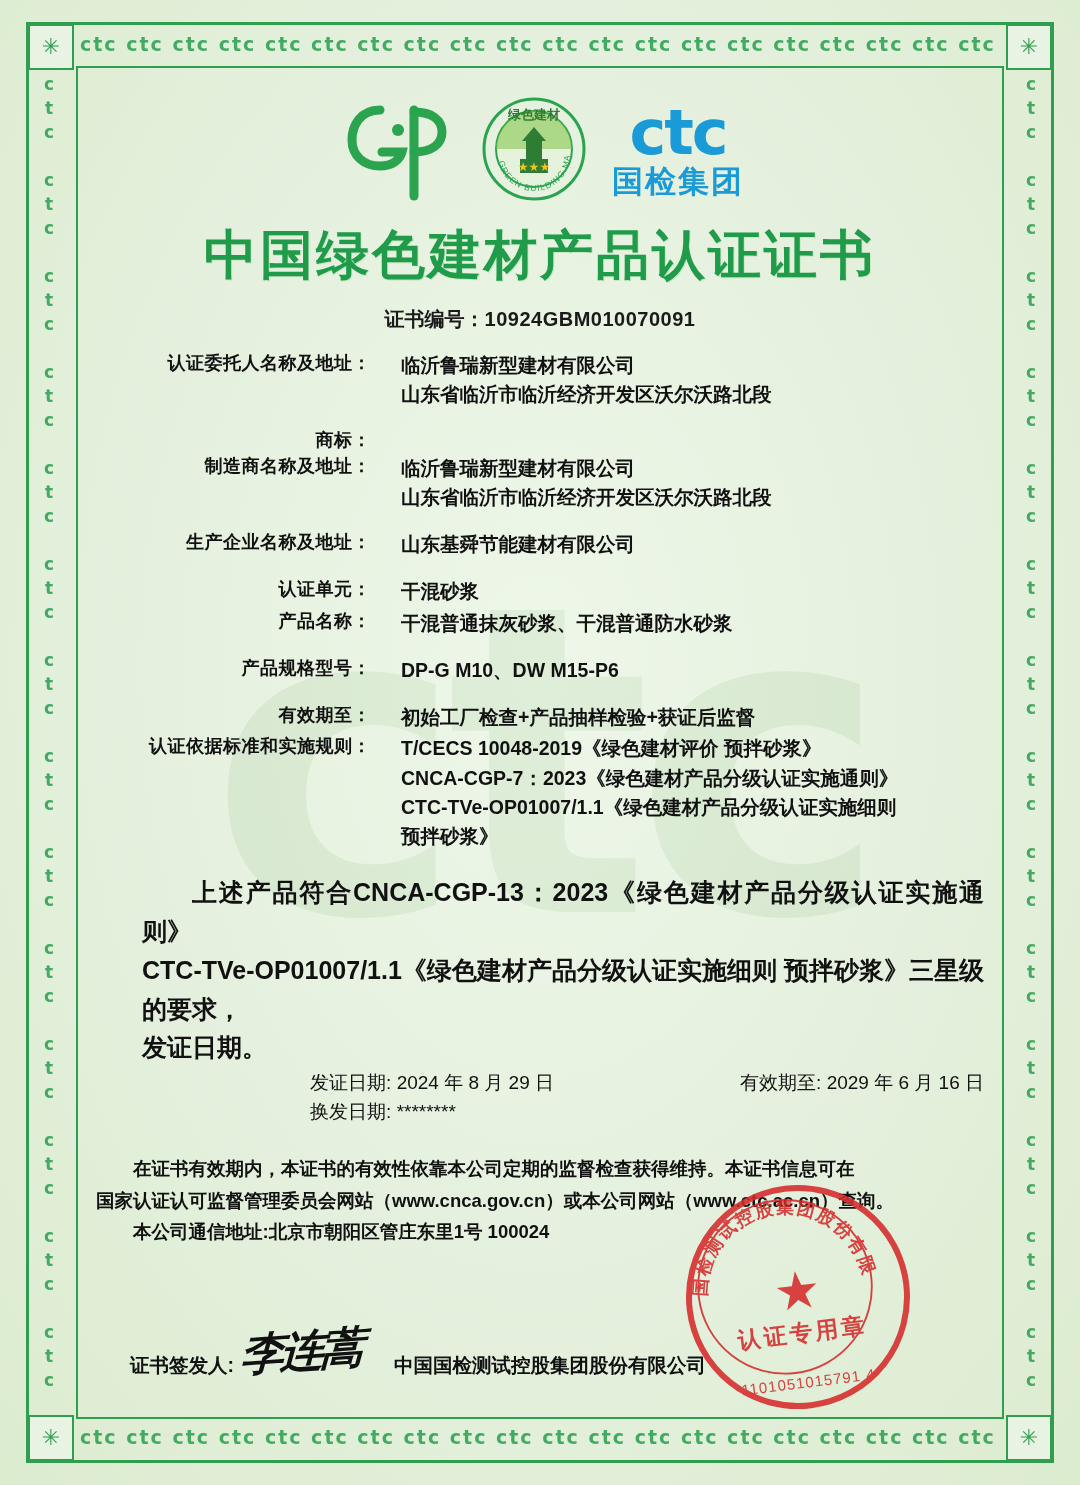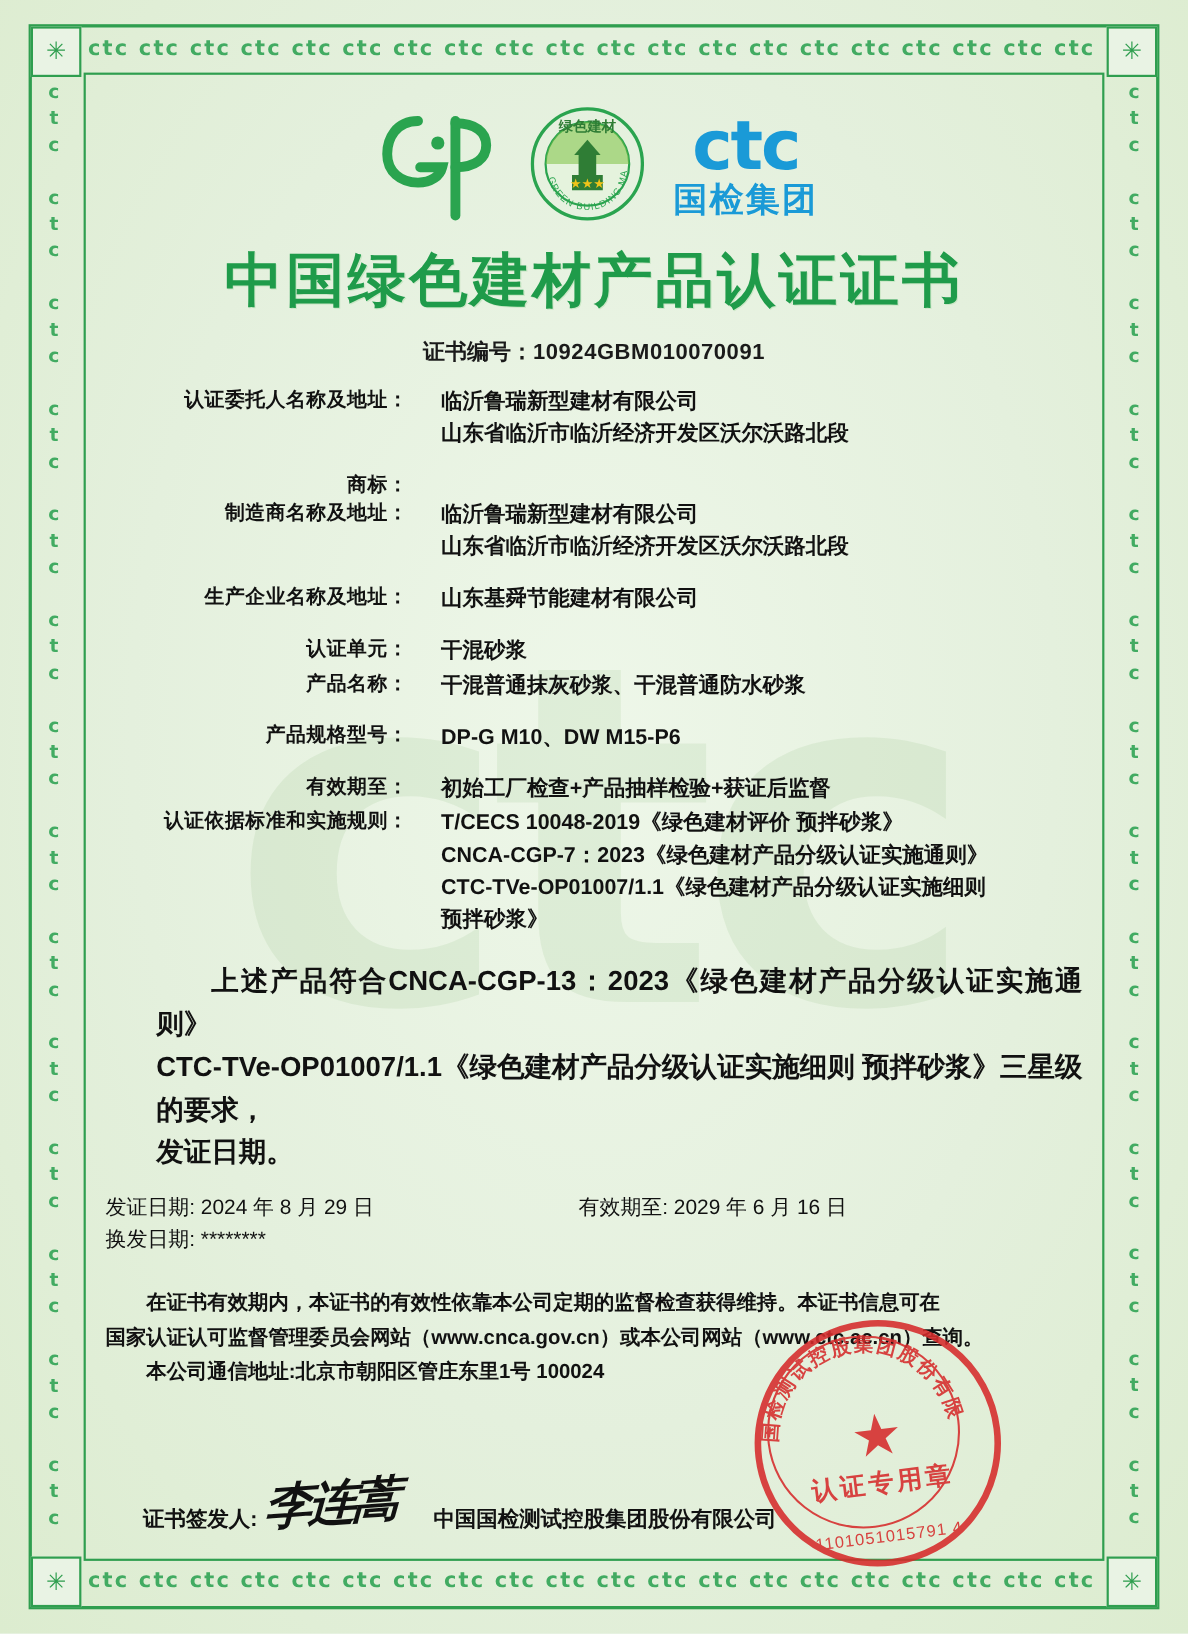--- a/index.html
+++ b/index.html
@@ -161,24 +161,25 @@
     color:#111;
     line-height:1.55;
     text-align:justify;
     text-indent:2em;
     margin-left:46px;
   }
   .statement .l2{text-indent:0;display:block;}
 
   
   .dates{
-    margin-top:18px;
+    margin-top:3px;
     display:flex;
     font-size:19px;
     color:#111;
+    justify-content:flex-end;
   }
   .dates .left{width:430px;}
   .dates .left div{margin-bottom:3px;}
   .dates .right{padding-top:0;}
 
   
   .notes{
     margin-top:26px;
     font-size:18.5px;
     font-weight:700;

